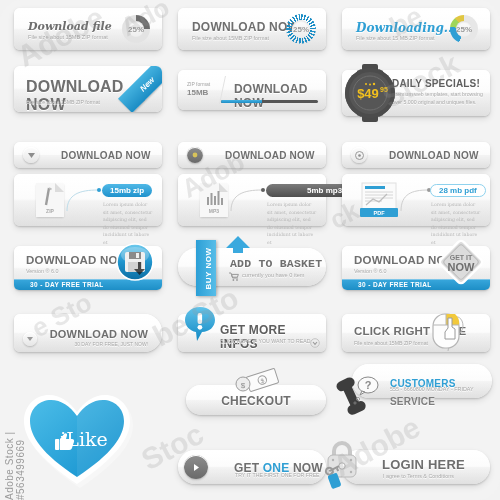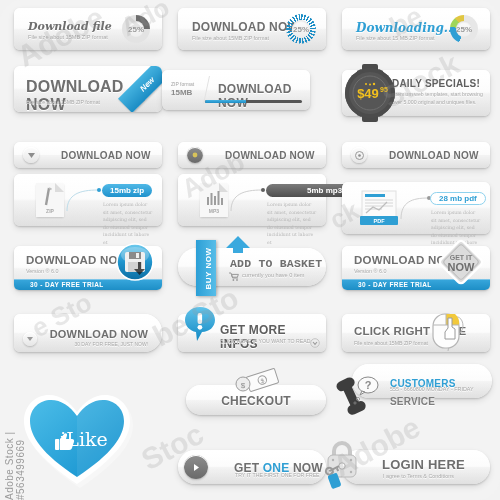--- a/index.html
+++ b/index.html
@@ -168,21 +168,21 @@
       <svg width="14" height="14" viewBox="0 0 14 14">
         <path d="M2 3 L7 7.2 L12 3" fill="none" stroke="#8d8d8d" stroke-width="2.2" stroke-linecap="round" stroke-linejoin="round"></path>
         <path d="M2 7.6 L7 11.8 L12 7.6" fill="none" stroke="#8d8d8d" stroke-width="2.2" stroke-linecap="round" stroke-linejoin="round"></path>
       </svg>
     </span>
     <div class="corner-ribbon" style="right:-16px;top:8px;">
       <span>New</span>
     </div>
   </div>
 
-  <div class="card" style="left:162px;top:70px;width:148px;height:40px;">
+  <div class="card" style="left:178px;top:70px;width:148px;height:40px;">
     <div class="gloss"></div>
     <div style="position:absolute;left:9px;top:11px;font-size:5px;color:#a3a3a3;">ZIP format</div>
     <div style="position:absolute;left:9px;top:18px;font-size:8px;font-weight:bold;color:#8a8a8a;">15MB</div>
     <div style="position:absolute;left:44px;top:6px;width:1px;height:28px;background:#e2e2e2;transform:skewX(-12deg);"></div>
     <div class="title" style="position:absolute;left:56px;top:12px;font-size:12px;">DOWNLOAD NOW</div>
     <div class="prog-track" style="left:43px;bottom:7px;width:97px;">
       <div class="prog-fill" style="width:42%;"></div>
     </div>
   </div>
 
@@ -287,21 +287,21 @@
       <div class="filelabel">MP3</div>
     </div>
     <svg style="position:absolute;left:52px;top:12px;" width="34" height="26" viewBox="0 0 34 26">
       <path d="M1 25 C1 8, 14 4, 32 4" fill="none" stroke="#cfcfcf" stroke-width="1"></path>
       <circle cx="33" cy="4" r="2" fill="#5f5f5f"></circle>
     </svg>
     <div class="pill-tag dark" style="left:88px;top:10px;height:13px;">5mb mp3</div>
     <div class="lorem" style="left:89px;top:27px;width:50px;">Lorem ipsum dolor sit amet, consectetur adipiscing elit, sed do eiusmod tempor incididunt ut labore et</div>
   </div>
 
-  <div class="card" style="left:342px;top:182px;width:148px;height:52px;">
+  <div class="card" style="left:342px;top:174px;width:148px;height:52px;">
     <div class="gloss"></div>
     <div style="position:absolute;left:18px;top:9px;width:38px;height:34px;">
       <svg width="38" height="34" viewBox="0 0 38 34">
         <rect x="2" y="0" width="34" height="26" fill="#fbfbfb" stroke="#e0e0e0" stroke-width="1"></rect>
         <rect x="5" y="3" width="20" height="3" fill="#2f9fd4"></rect>
         <g stroke="#d6d6d6" stroke-width="1">
           <line x1="5" y1="9" x2="33" y2="9"></line>
             <line x1="5" y1="12" x2="33" y2="12"></line>
           <line x1="5" y1="15" x2="33" y2="15"></line>
             <line x1="5" y1="18" x2="22" y2="18"></line>

